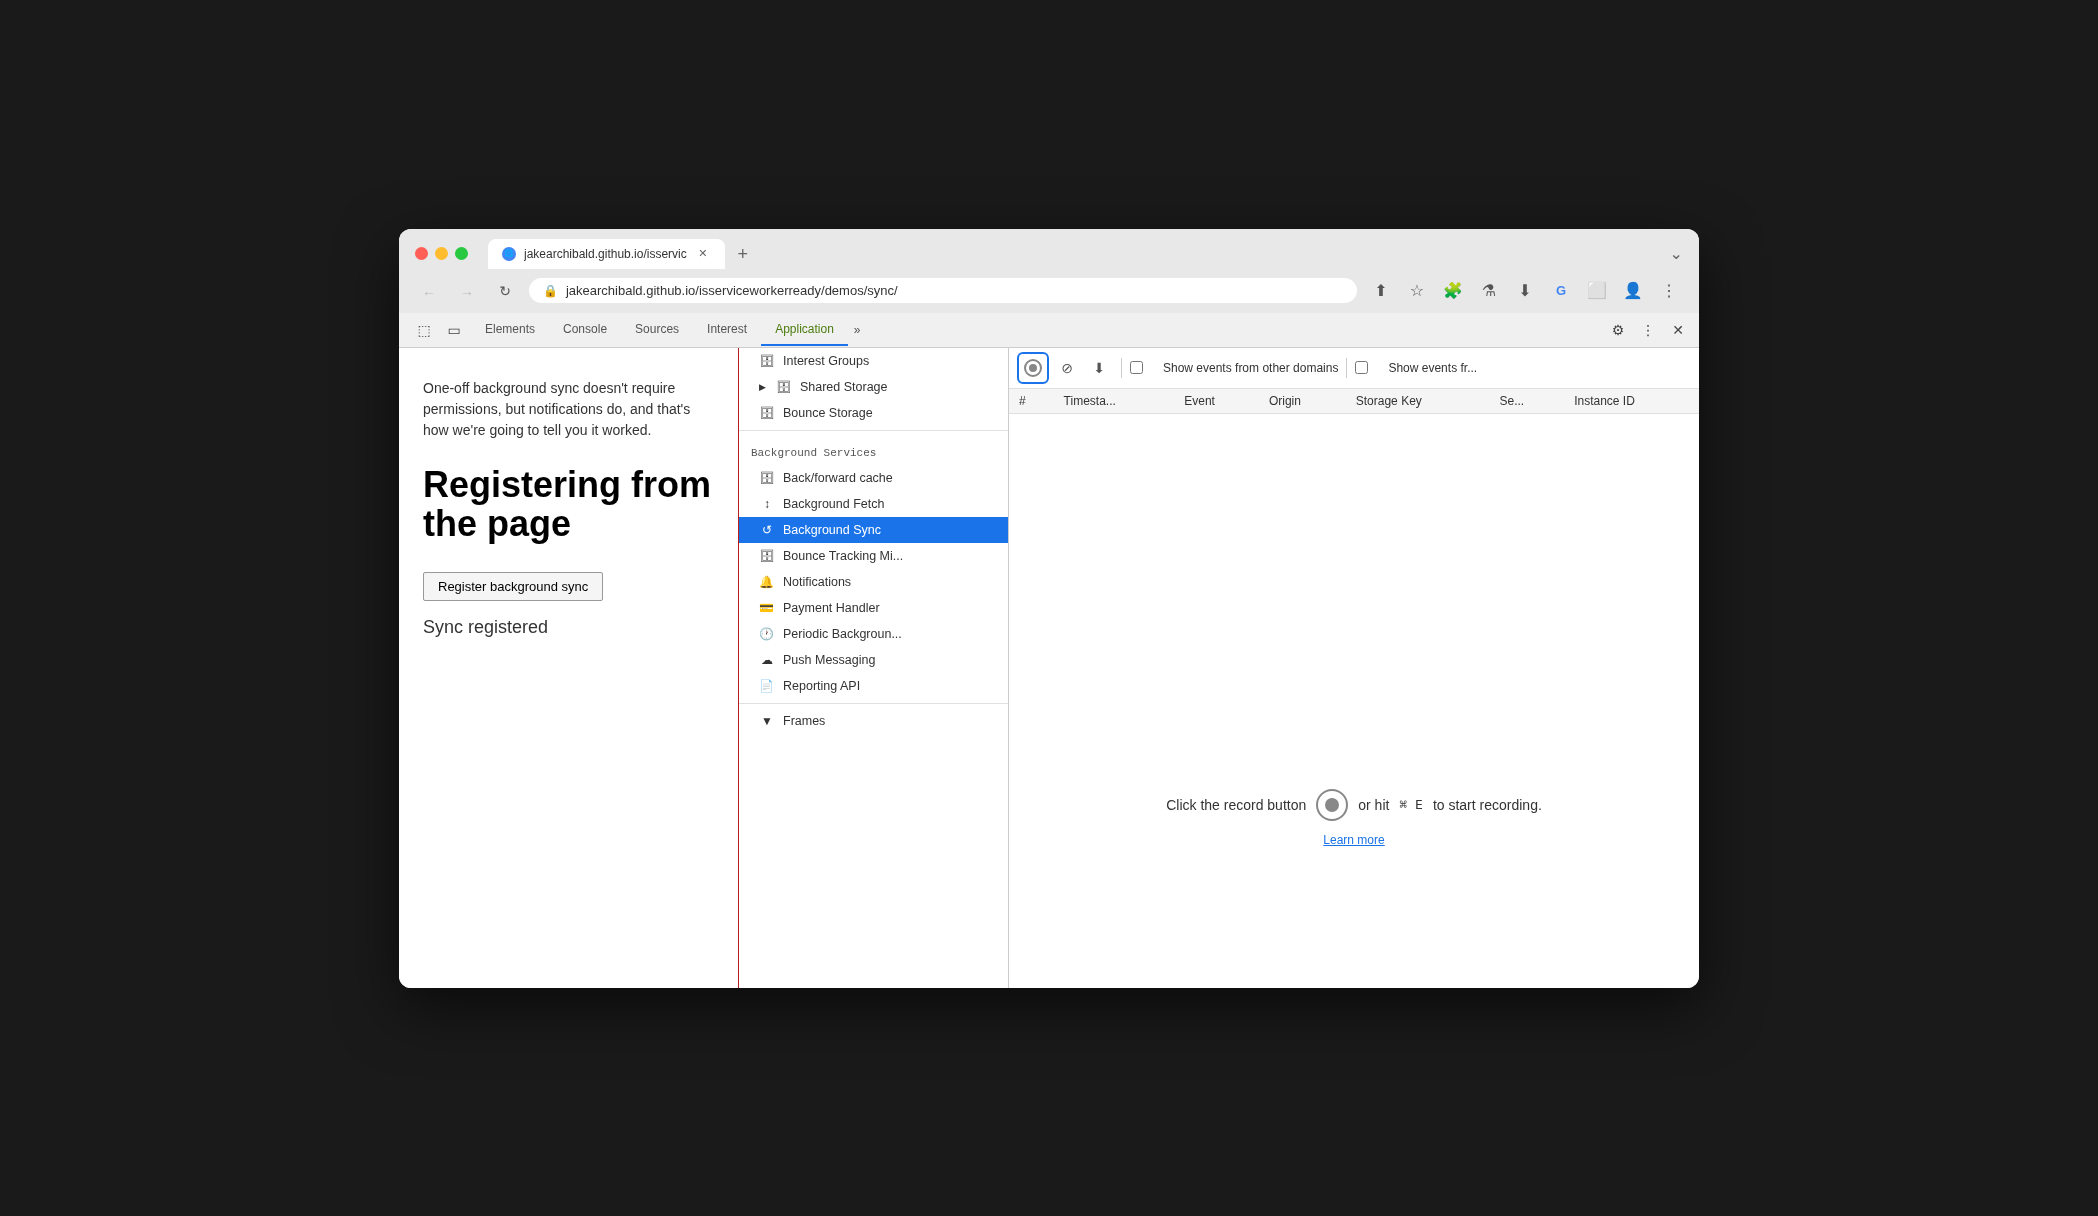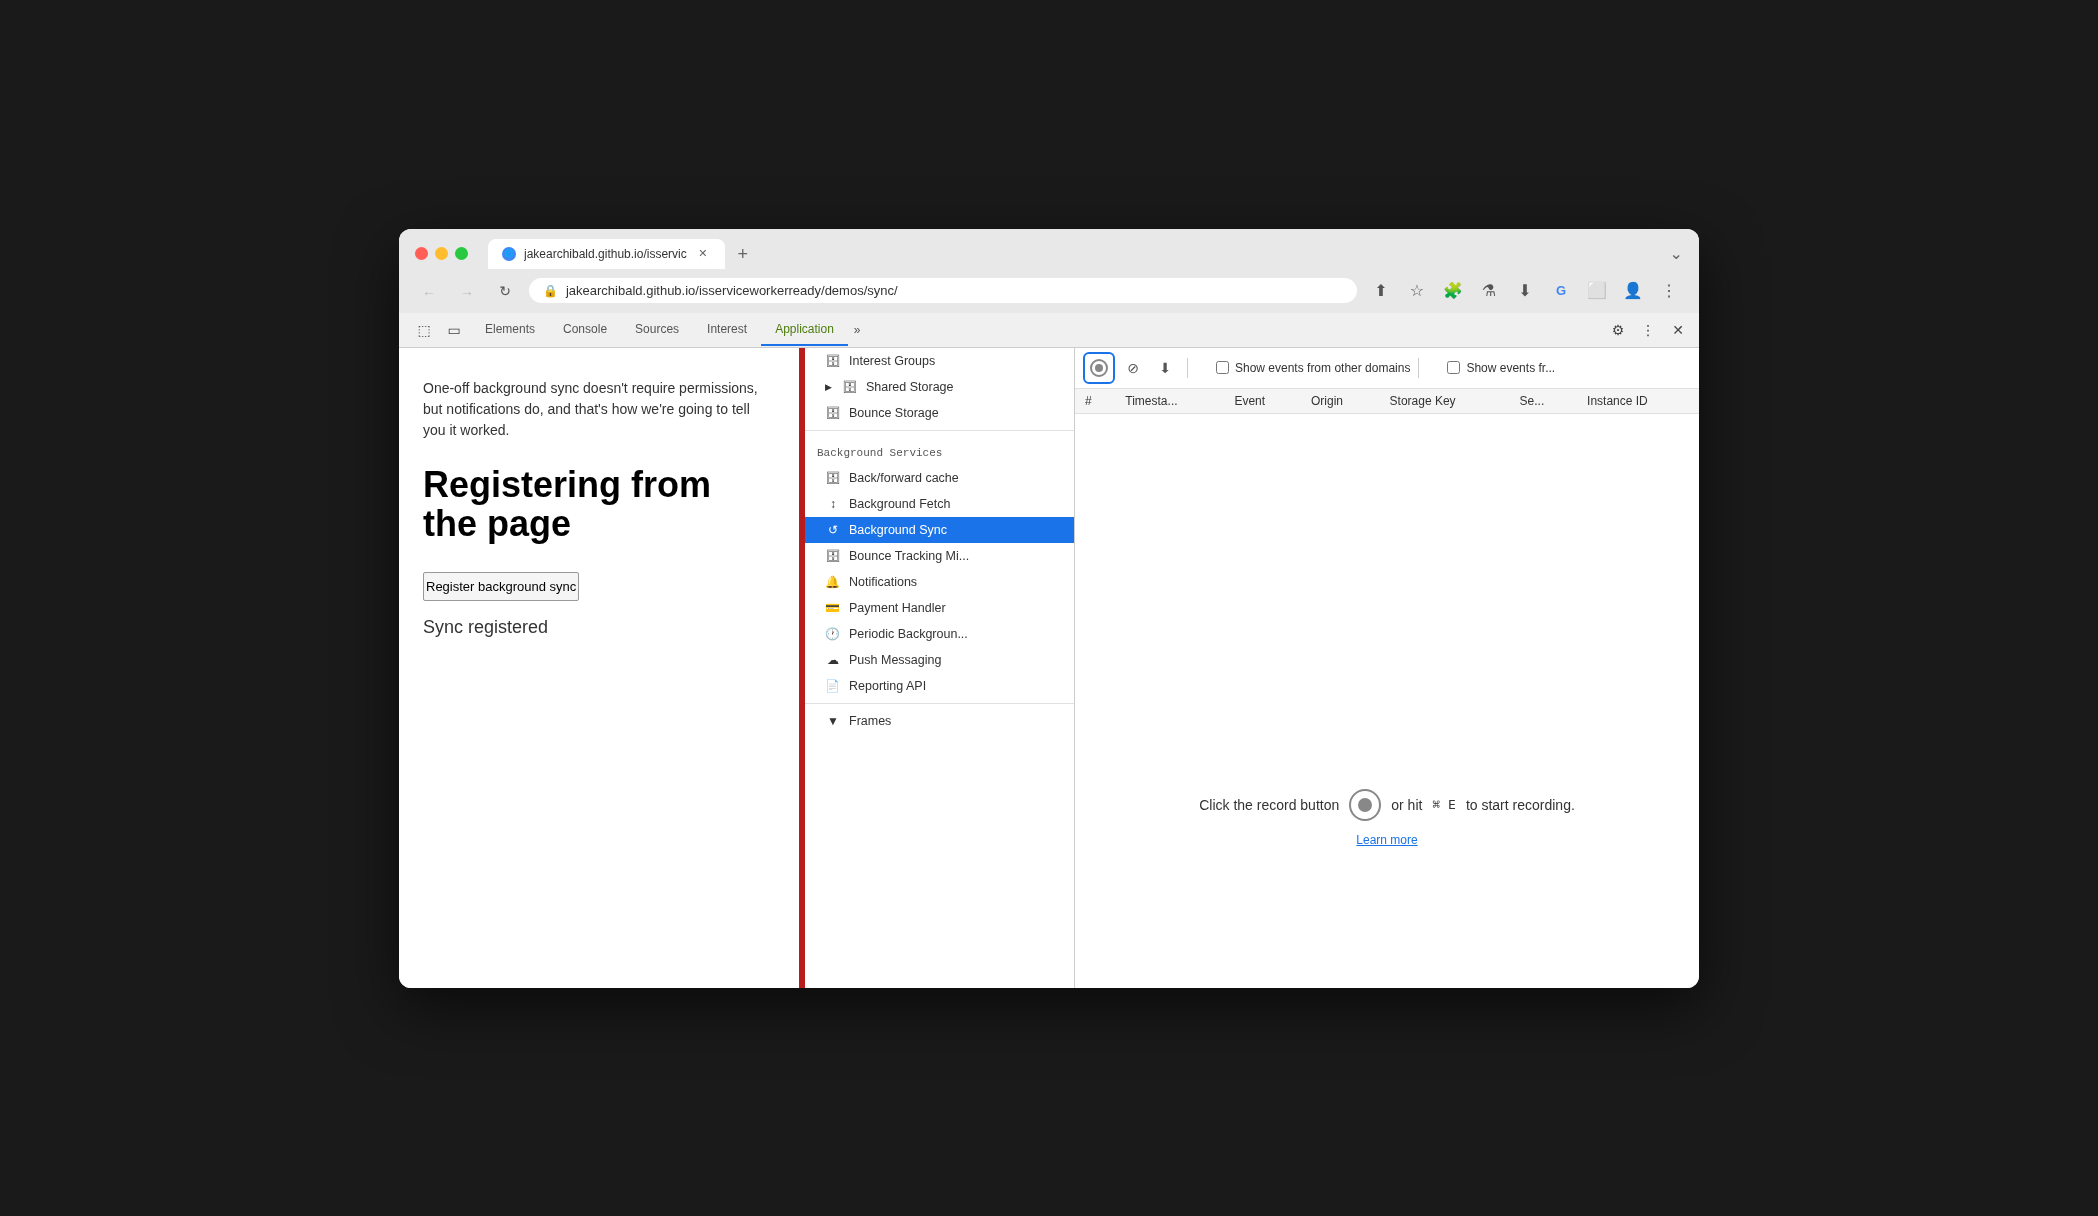--- a/index.html
+++ b/index.html
@@ -150,43 +150,43 @@
     .devtools-right-icons {
       display: flex; gap: 4px; align-items: center; margin-left: auto;
     }
     
     .main-content {
       display: flex;
       height: 640px;
     }
     
     .webpage {
-      width: 406px;
+      width: 340px;
       background: #fff;
       padding: 30px 24px;
-      border-right: 6px solid #b91c1c;
+      border-right: 1px solid #b91c1c;
       overflow-y: auto;
     }
     .page-intro {
       font-size: 14px;
       color: #333;
       line-height: 1.5;
       margin-bottom: 24px;
     }
     .page-heading {
       font-size: 36px;
       font-weight: 900;
       color: #000;
       line-height: 1.1;
       margin-bottom: 28px;
     }
     .register-btn {
       border: 1px solid #999;
       background: #f5f5f5;
-      padding: 6px 2px;
+      padding: 6px 14px;
       font-size: 13px;
       border-radius: 2px;
       cursor: pointer;
       margin-bottom: 16px;
       display: block;
       text-align: right;
     }
     .sync-status {
       font-size: 18px;
       color: #333;
@@ -271,24 +271,23 @@
       border-radius: 50%;
       background: #888;
     }
     .toolbar-icon-btn {
       width: 28px; height: 28px;
       border-radius: 4px;
       display: flex; align-items: center; justify-content: center;
       cursor: pointer; color: #555; font-size: 14px;
     }
     .checkbox-label {
-      display: flex; align-items: center; gap: 6px;
+      display: flex; align-items: center; gap: 20px;
       font-size: 12px; color: #333; cursor: pointer;
       white-space: nowrap;
-      margin-left: 20px;
     }
     .checkbox-label input { cursor: pointer; }
     .toolbar-separator { width: 1px; height: 20px; background: #ccc; margin: 0 4px; }
     
     .events-table {
       flex: 1;
       overflow: auto;
     }
     table {
       width: 100%;

